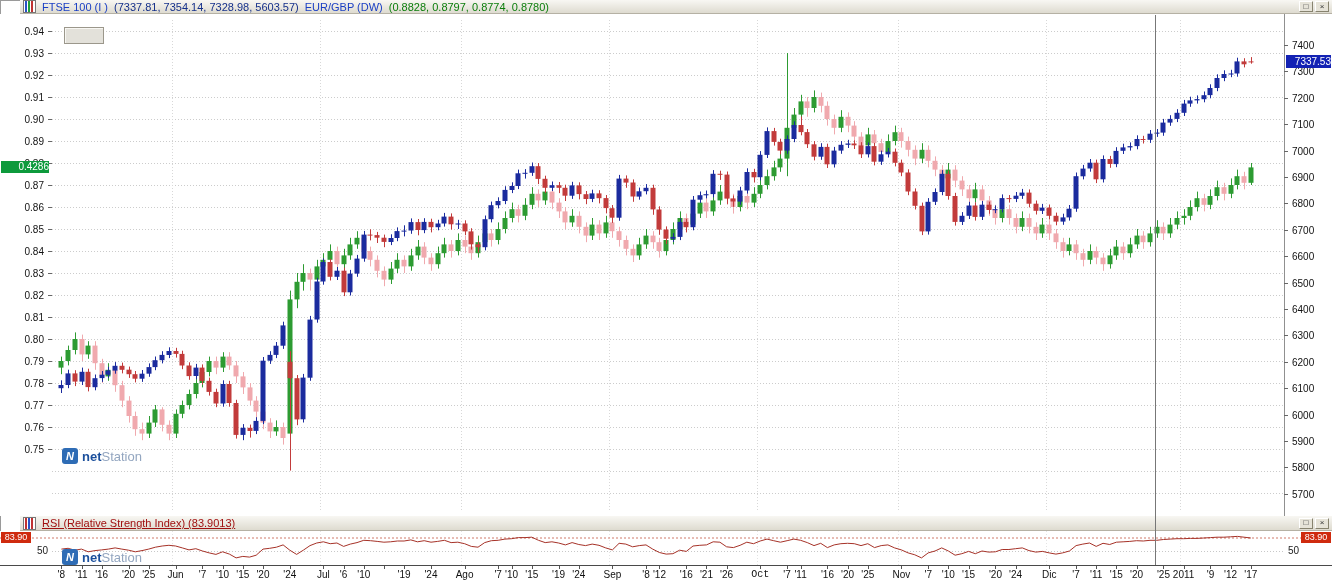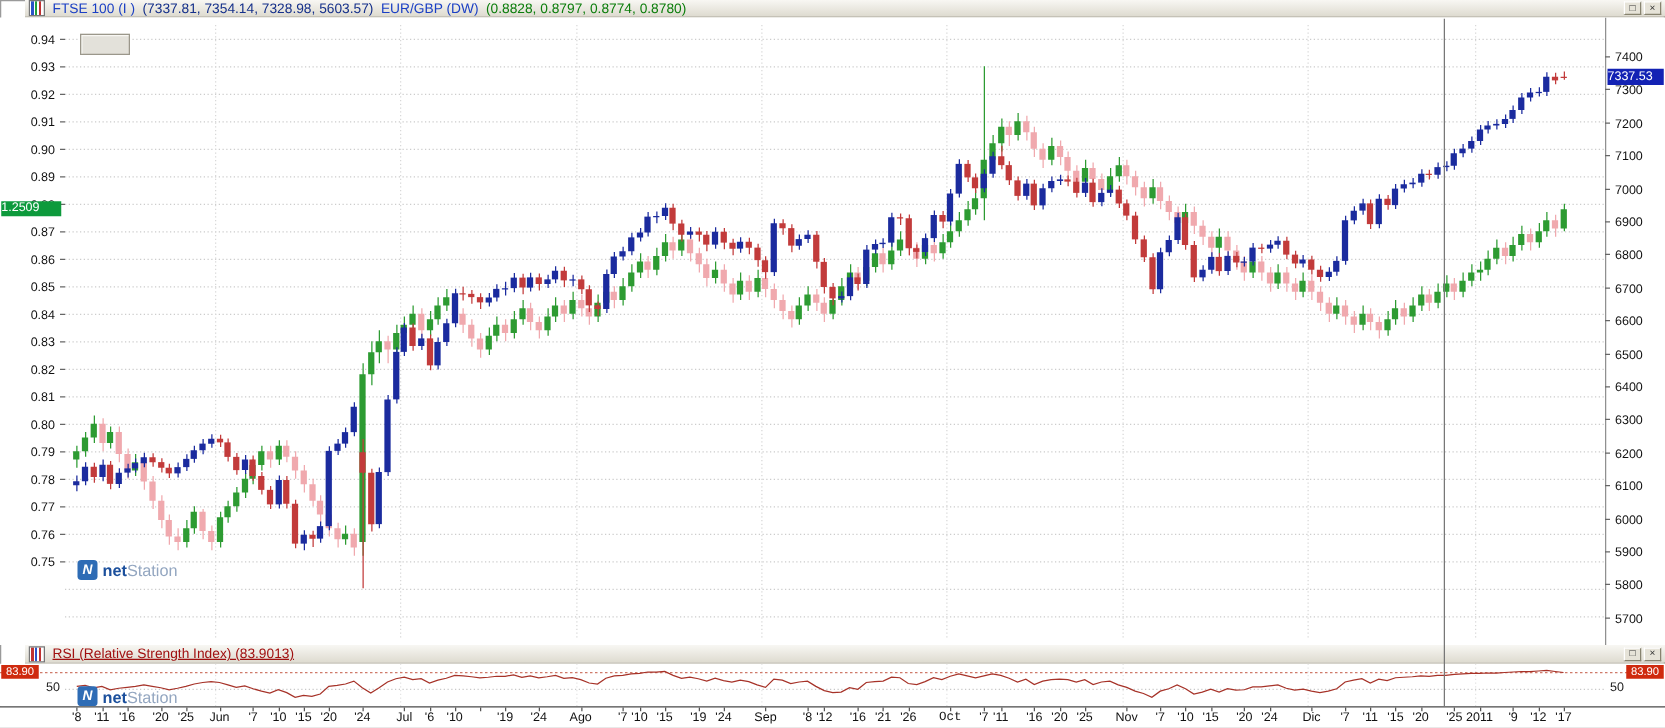--- a/index.html
+++ b/index.html
@@ -13,21 +13,21 @@
   .t-red{color:#a01010;text-decoration:underline;}
   .tb-btns{margin-left:auto;display:flex;gap:2px;}
   .tb-btn{width:14px;height:11px;font-size:8px;line-height:8px;padding:0;background:#e6e3d8;border:1px solid;border-color:#ffffff #87836f #87836f #ffffff;color:#333;font-family:"Liberation Sans",sans-serif;cursor:default;}
   .tb-icon{width:11px;height:11px;display:inline-block;border:1px solid #777;background:#fff;background-image:linear-gradient(90deg,#fff 0 1px,#2952c8 1px 3px,#fff 3px 4px,#1fa03c 4px 6px,#fff 6px 7px,#c03232 7px 9px,#fff 9px);}
   .tb-icon.rsi{background-image:linear-gradient(90deg,#fff 0 1px,#c03232 1px 3px,#fff 3px 4px,#2952c8 4px 6px,#fff 6px 7px,#c03232 7px 9px,#fff 9px);}
   #main-chart{position:absolute;top:14px;left:0;width:1332px;height:502px;background:#fff;}
   #rsi-chart{position:absolute;top:531px;left:0;width:1332px;height:34px;background:#fff;}
   svg{display:block;}
   svg text{font-size:10px;fill:#111;font-family:"Liberation Sans",sans-serif;}
   .legend-box{position:absolute;left:64px;top:27px;width:38px;height:15px;background:#e3e1da;border:1px solid #9b978b;box-shadow:inset 1px 1px 0 #f8f7f3;}
-  .price-marker{position:absolute;font-size:10px;color:#fff;text-align:left;}
+  .price-marker{position:absolute;font-size:10px;color:#fff;text-align:right;}
   #pm-left{left:1px;top:161px;width:48px;height:12px;line-height:12px;background:#0d9a3c;}
   #pm-right{left:1286px;top:55px;width:45px;height:13px;line-height:13px;background:#1322b4;}
   .rsi-marker{position:absolute;top:532px;width:30px;height:11px;background:#cf2a0e;color:#fff;font-size:9px;line-height:11px;text-align:center;}
   #rm-left{left:1px;}
   #rm-right{left:1301px;}
   .rsi-fifty{position:absolute;top:545px;font-size:10px;color:#222;width:16px;}
   #r50-left{left:32px;text-align:right;}
   #r50-right{left:1288px;text-align:left;}
   .xaxis{position:absolute;top:565px;left:0;width:1332px;height:17px;background:#fff;border-top:1px solid #4a4a4a;box-sizing:border-box;}
   .xlab{position:absolute;top:3px;font-size:10px;color:#111;transform:translateX(-50%);white-space:nowrap;}
@@ -884,21 +884,21 @@
           <rect x="1234.5" y="47.4" width="5" height="12.1" fill="#1b2b9e"></rect>
           <line x1="1244.5" x2="1244.5" y1="44.2" y2="53.4" stroke="#c23b3b"></line>
           <rect x="1241.5" y="47.4" width="5" height="2.9" fill="#c23b3b"></rect>
           <line x1="1251.5" x2="1251.5" y1="43.1" y2="49.7" stroke="#c23b3b"></line>
           <rect x="1248.5" y="47.4" width="5" height="1.0" fill="#c23b3b"></rect>
         </g>
       </svg>
     </div>
   <div class="legend-box"></div>
 
-  <div class="price-marker" id="pm-left">1.2509</div>
+  <div class="price-marker" id="pm-left">0.4286</div>
   <div class="price-marker" id="pm-right">7337.53</div>
 
   <div class="watermark" id="wm-main">
     <span class="wm-badge">N</span>
     <span class="wm-text"><span class="wm-net">net</span><span class="wm-station">Station</span></span>
   </div>
 
   <div class="titlebar" id="tb-rsi">
     <span class="tb-icon rsi"></span>
     <span class="t-red">RSI (Relative Strength Index) (83.9013)</span>

